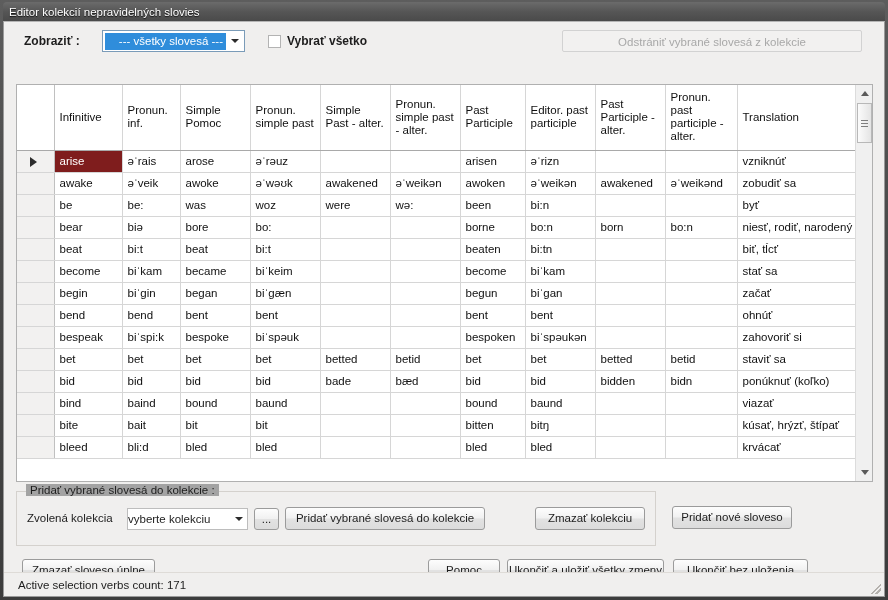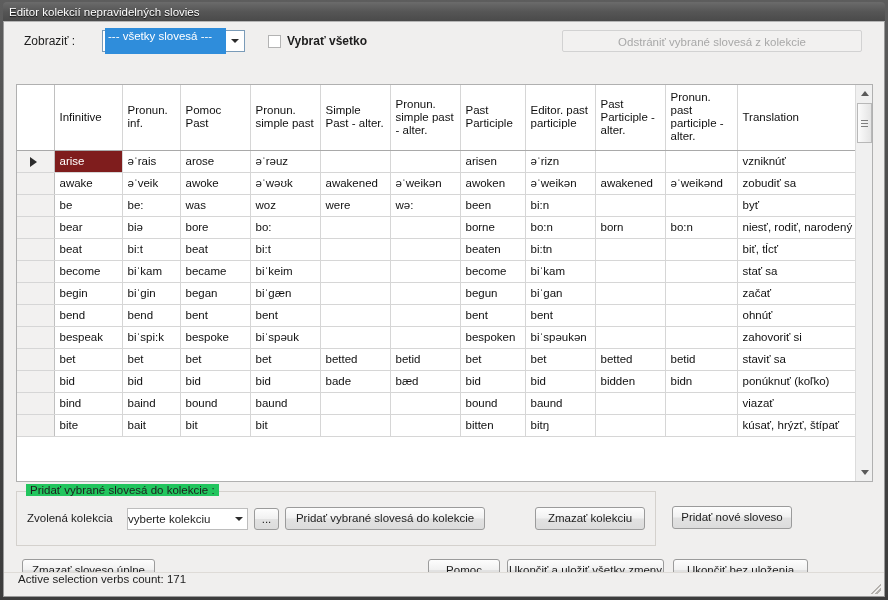--- a/index.html
+++ b/index.html
@@ -46,40 +46,41 @@
 
   
   #toolbar {
     position: absolute;
     left: 0; top: 0;
     width: 880px; height: 43px;
     background: #f0efee;
   }
   #lbl-zobrazit {
     position: absolute; left: 20px; top: 12px;
-    font-size: 12px; font-weight: normal; color: #1d1d1d;
+    font-size: 12px; font-weight: bold; color: #1d1d1d;
   }
   #combo-display {
     position: absolute; left: 98px; top: 8px;
     width: 143px; height: 22px;
     background: #ffffff;
     border: 1px solid #7a9bb8;
     display: flex; align-items: center;
   }
   #combo-display .sel {
     flex: 1;
     margin: 1px 0 1px 2px;
     padding: 1px 3px;
     background: #2f8ddb;
     color: #ffffff;
     font-size: 11.5px;
-    height: 26px;
+    height: 17px;
     line-height: 15px;
     overflow: hidden;
     white-space: nowrap;
+    text-align: right;
   }
   #combo-display .arrowbox {
     width: 18px; height: 20px;
     display: flex; align-items: center; justify-content: center;
     background: #ffffff;
   }
   .caret-down {
     width: 0; height: 0;
     border-left: 4px solid transparent;
     border-right: 4px solid transparent;
@@ -223,21 +224,21 @@
     position: absolute;
     left: 12px; top: 469px;
     width: 640px; height: 55px;
     border: 1px solid #d4d1cd;
     background: transparent;
   }
   #group-legend {
     position: absolute;
     left: 9px; top: -8px;
     padding: 0 4px;
-    background: #22c55e;
+    background: #a3a3a3;
     font-size: 11.5px;
     color: #1d1d1d;
   }
   #lbl-zvolena {
     position: absolute; left: 10px; top: 20px;
     font-size: 11.5px; color: #1d1d1d;
   }
   #combo-collection {
     position: absolute; left: 110px; top: 16px;
     width: 121px; height: 22px;
@@ -306,21 +307,21 @@
     line-height: 20px;
   }
 
   
   #statusbar {
     position: absolute;
     left: 0; bottom: 0;
     width: 880px; height: 24px;
     background: #f0efee;
     border-top: 1px solid #dedbd7;
-    display: flex; align-items: flex-start;
+    display: flex; align-items: center;
   }
   #status-text {
     margin-left: 14px;
     font-size: 11.5px;
     color: #1d1d1d;
   }
   #status-grip {
     position: absolute; right: 3px; bottom: 2px;
     width: 12px; height: 12px;
     background:
@@ -370,21 +371,21 @@
             <col style="width:70px">
             <col style="width:70px">
             <col style="width:72px">
             <col style="width:120px">
           </colgroup>
           <thead>
             <tr>
               <th class="rowhdr"></th>
               <th>Infinitive</th>
               <th>Pronun. inf.</th>
-              <th>Pomoc Past</th>
+              <th>Simple Pomoc</th>
               <th>Pronun. simple past</th>
               <th>Simple Past - alter.</th>
               <th>Pronun. simple past - alter.</th>
               <th>Past Participle</th>
               <th>Editor. past participle</th>
               <th>Past Participle - alter.</th>
               <th>Pronun. past participle - alter.</th>
               <th>Translation</th>
             </tr>
           </thead>
@@ -565,20 +566,34 @@
                 <td>bait</td>
                 <td>bit</td>
                 <td>bit</td>
                 <td></td>
                 <td></td>
                 <td>bitten</td>
                 <td>bitŋ</td>
                 <td></td>
                 <td></td>
                 <td>kúsať, hrýzť, štípať</td>
+              </tr>
+              <tr>
+                <td class="rowhdr"></td>
+                <td>bleed</td>
+                <td>bli:d</td>
+                <td>bled</td>
+                <td>bled</td>
+                <td></td>
+                <td></td>
+                <td>bled</td>
+                <td>bled</td>
+                <td></td>
+                <td></td>
+                <td>krvácať</td>
               </tr>
             </tbody>
         </table>
       </div>
 
       <div id="vscroll">
         <div class="sbtn top">
           <span class="sb-up"></span>
         </div>
         <div id="vthumb">

